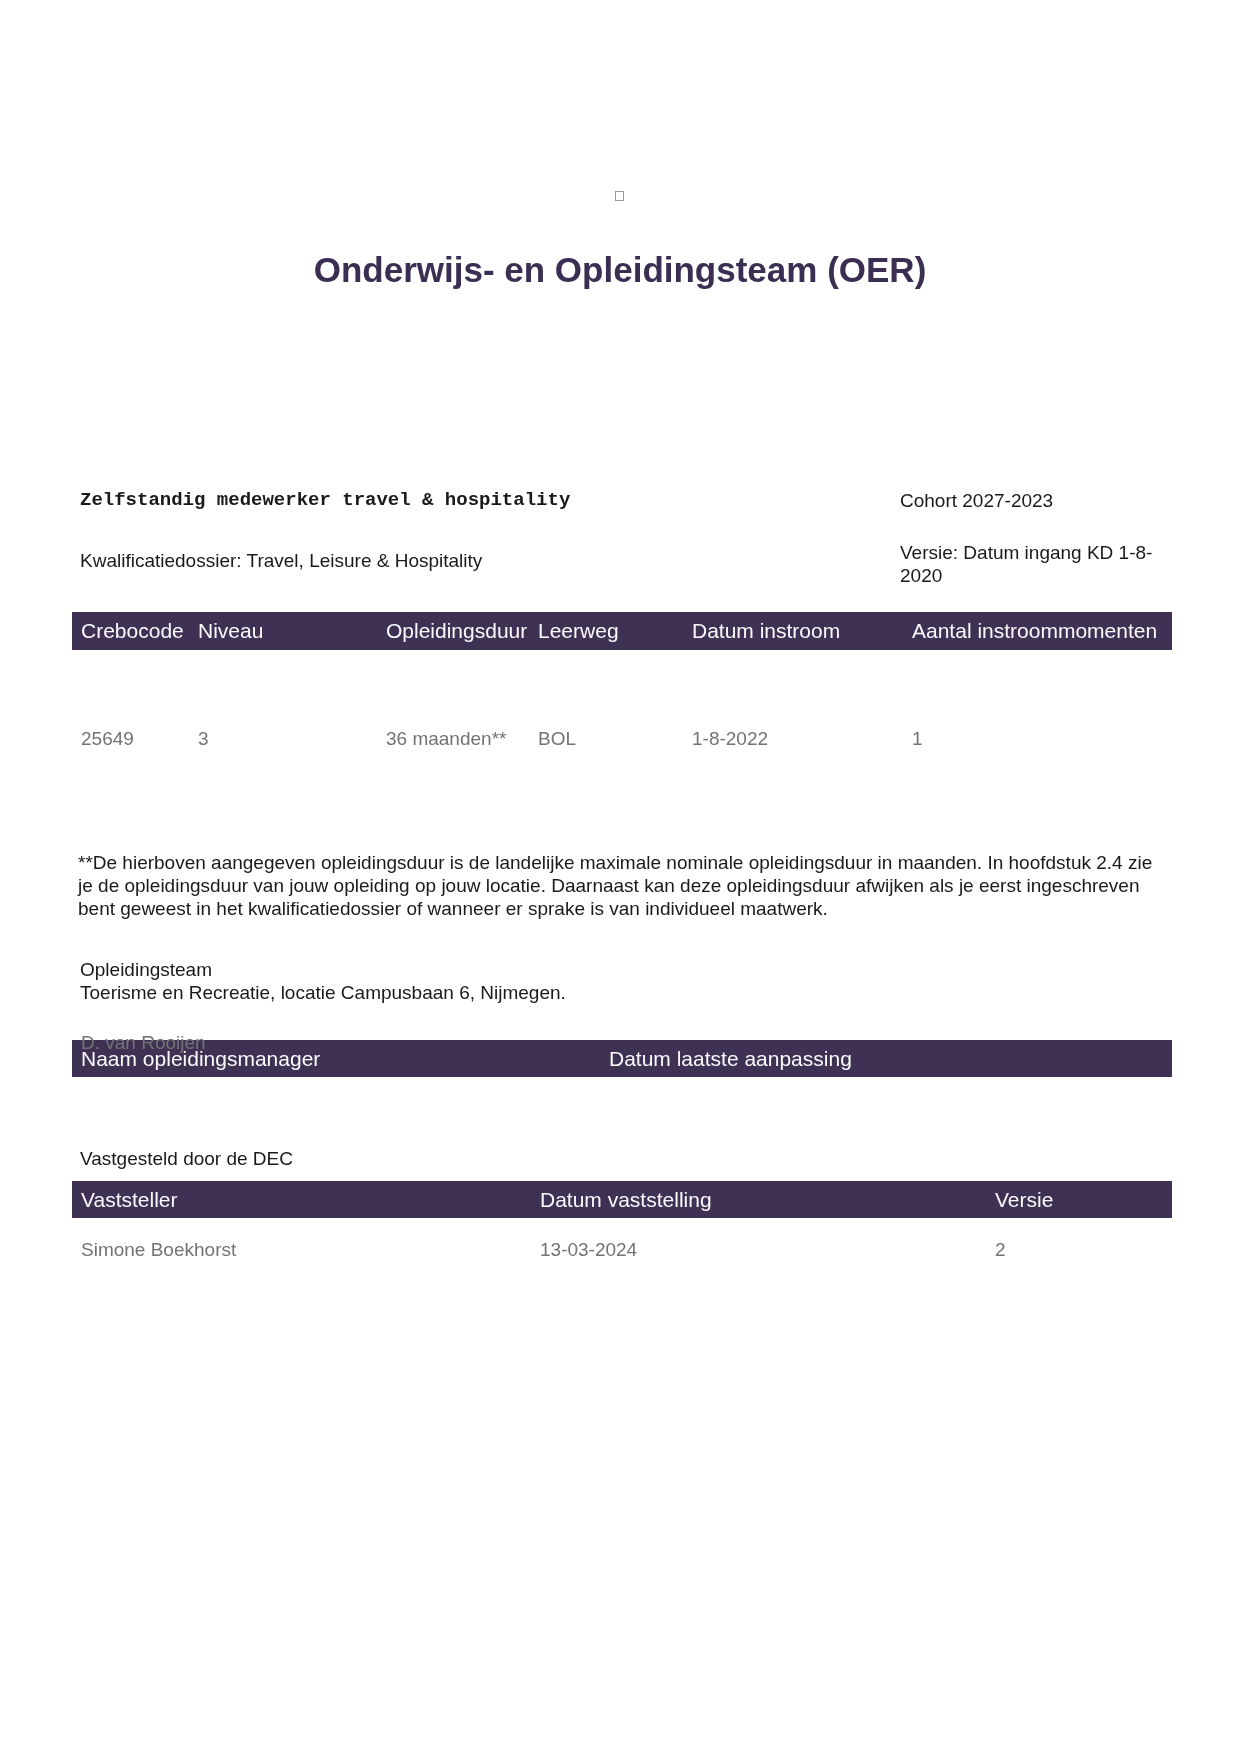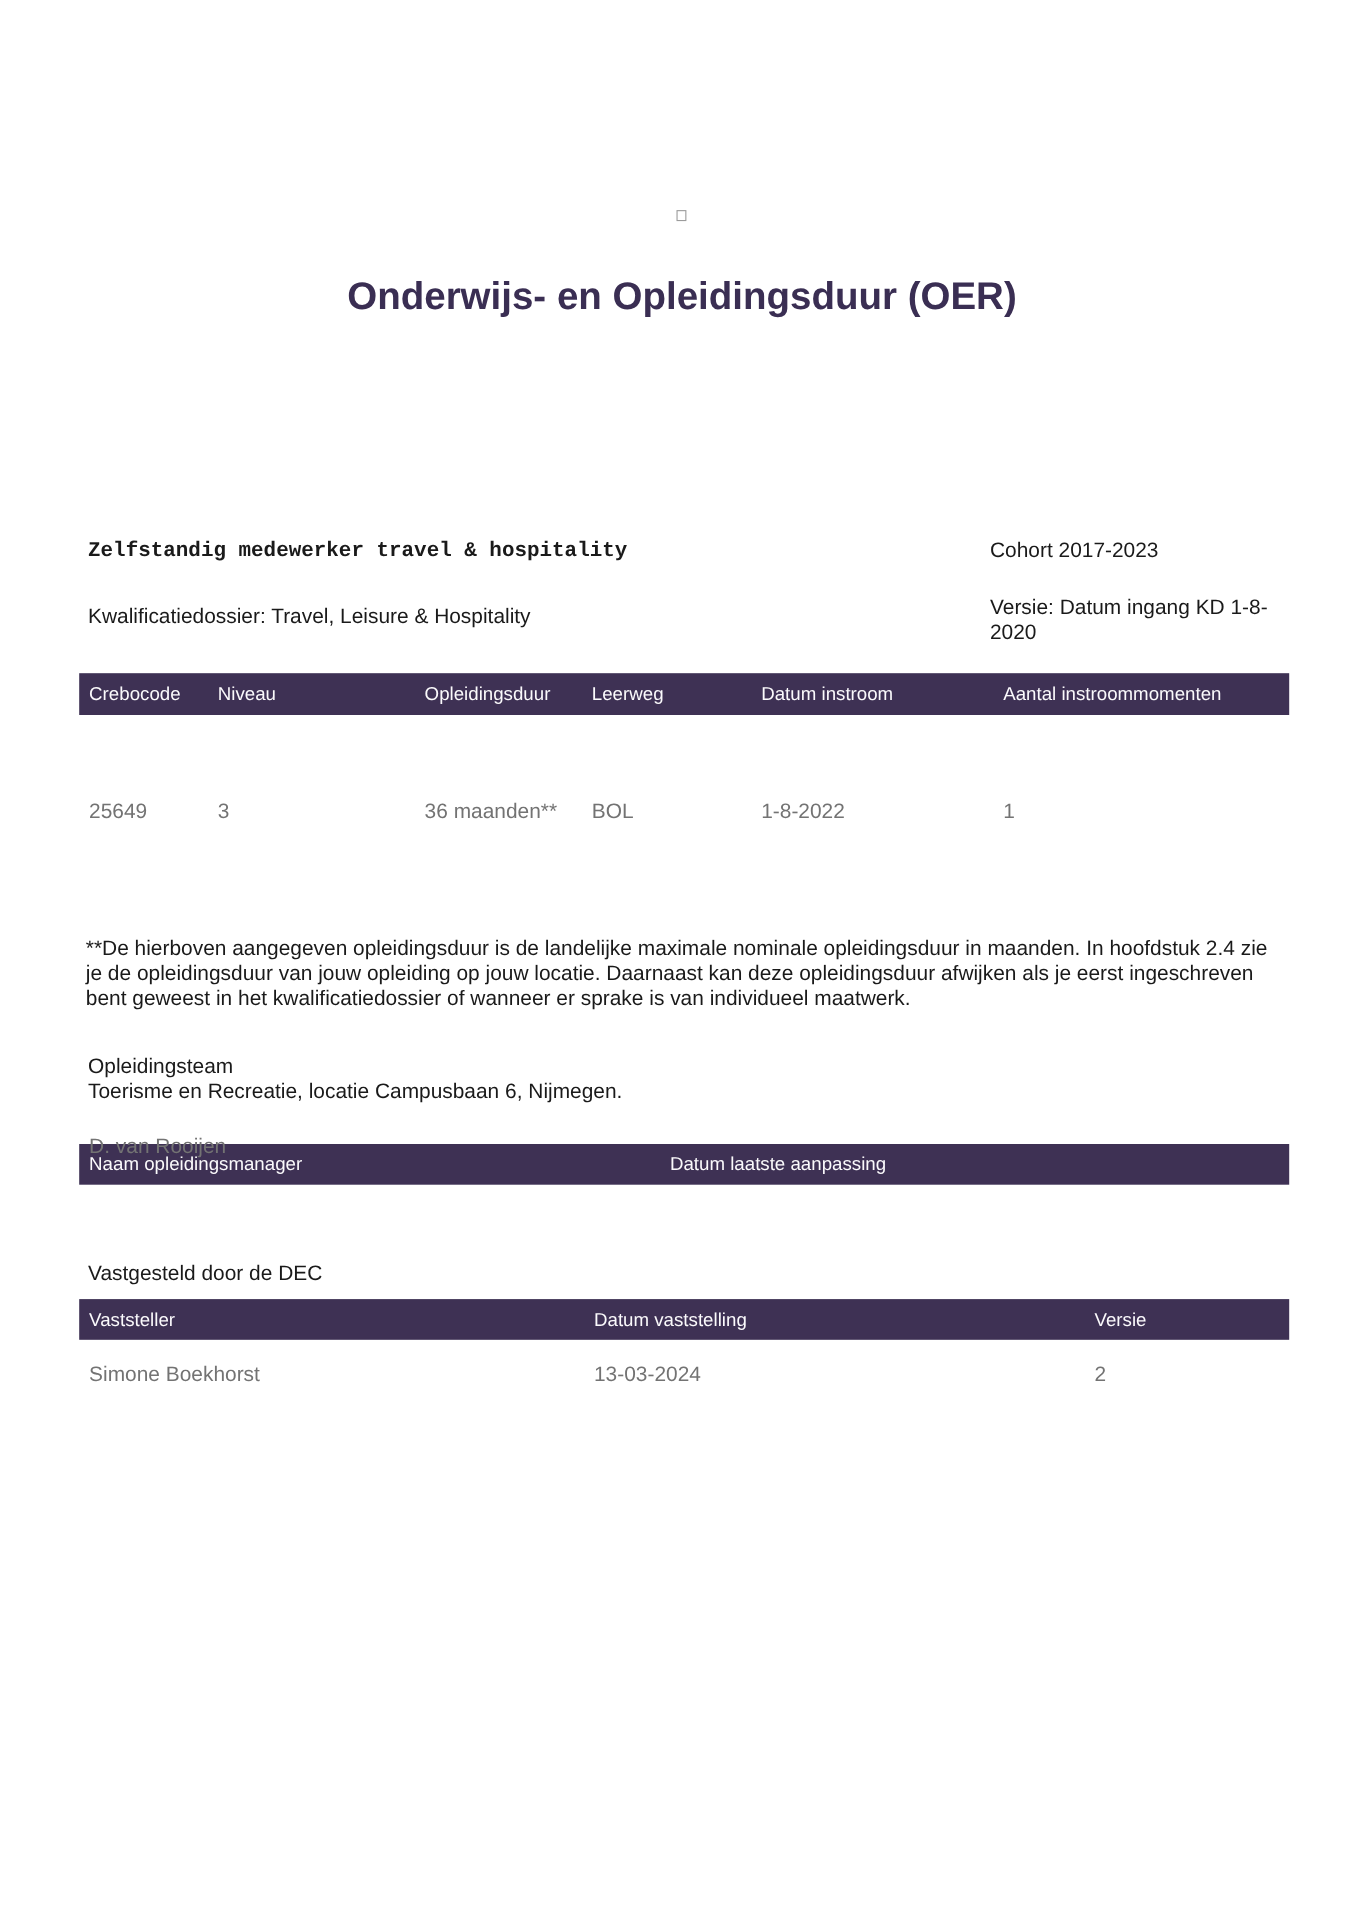--- a/index.html
+++ b/index.html
@@ -35,21 +35,21 @@
   .bar {
     position: absolute;
     left: 72px;
     width: 1100px;
     background: #3e3154;
     color: #fbfafc;
   }
   .bar .cell {
     position: absolute;
     top: 0;
-    font-size: 17px;
+    font-size: 21px;
     white-space: nowrap;
   }
   .trow {
     position: absolute;
     left: 72px;
     width: 1100px;
     height: 24px;
   }
   .trow .cell {
     position: absolute;
@@ -74,25 +74,25 @@
   .v1 { left: 468px; }
   .v2 { left: 923px; }
 </style>
 </head>
 <body>
 
 <div class="page">
 
   <span class="placeholder-square"></span>
 
-  <h1 class="doc-title">Onderwijs- en Opleidingsduur (OER)</h1>
+  <h1 class="doc-title">Onderwijs- en Opleidingsteam (OER)</h1>
 
   <div class="abs body-text bold" style="left:80px; top:489px;font-family:Liberation Mono, monospace;">Zelfstandig medewerker travel &amp; hospitality</div>
 
-  <div class="abs body-text" style="left:900px; top:489px;">Cohort 2017-2023</div>
+  <div class="abs body-text" style="left:900px; top:489px;">Cohort 2027-2023</div>
 
   <div class="abs body-text" style="left:80px; top:549px;">Kwalificatiedossier: Travel, Leisure &amp; Hospitality</div>
 
   <div class="abs body-text" style="left:900px; top:541px; width:272px;">Versie: Datum ingang KD 1-8-2020</div>
 
   <div class="bar h38" style="top:612px;">
     <span class="cell c0">Crebocode</span>
     <span class="cell c1">Niveau</span>
     <span class="cell c2">Opleidingsduur</span>
     <span class="cell c3">Leerweg</span>

